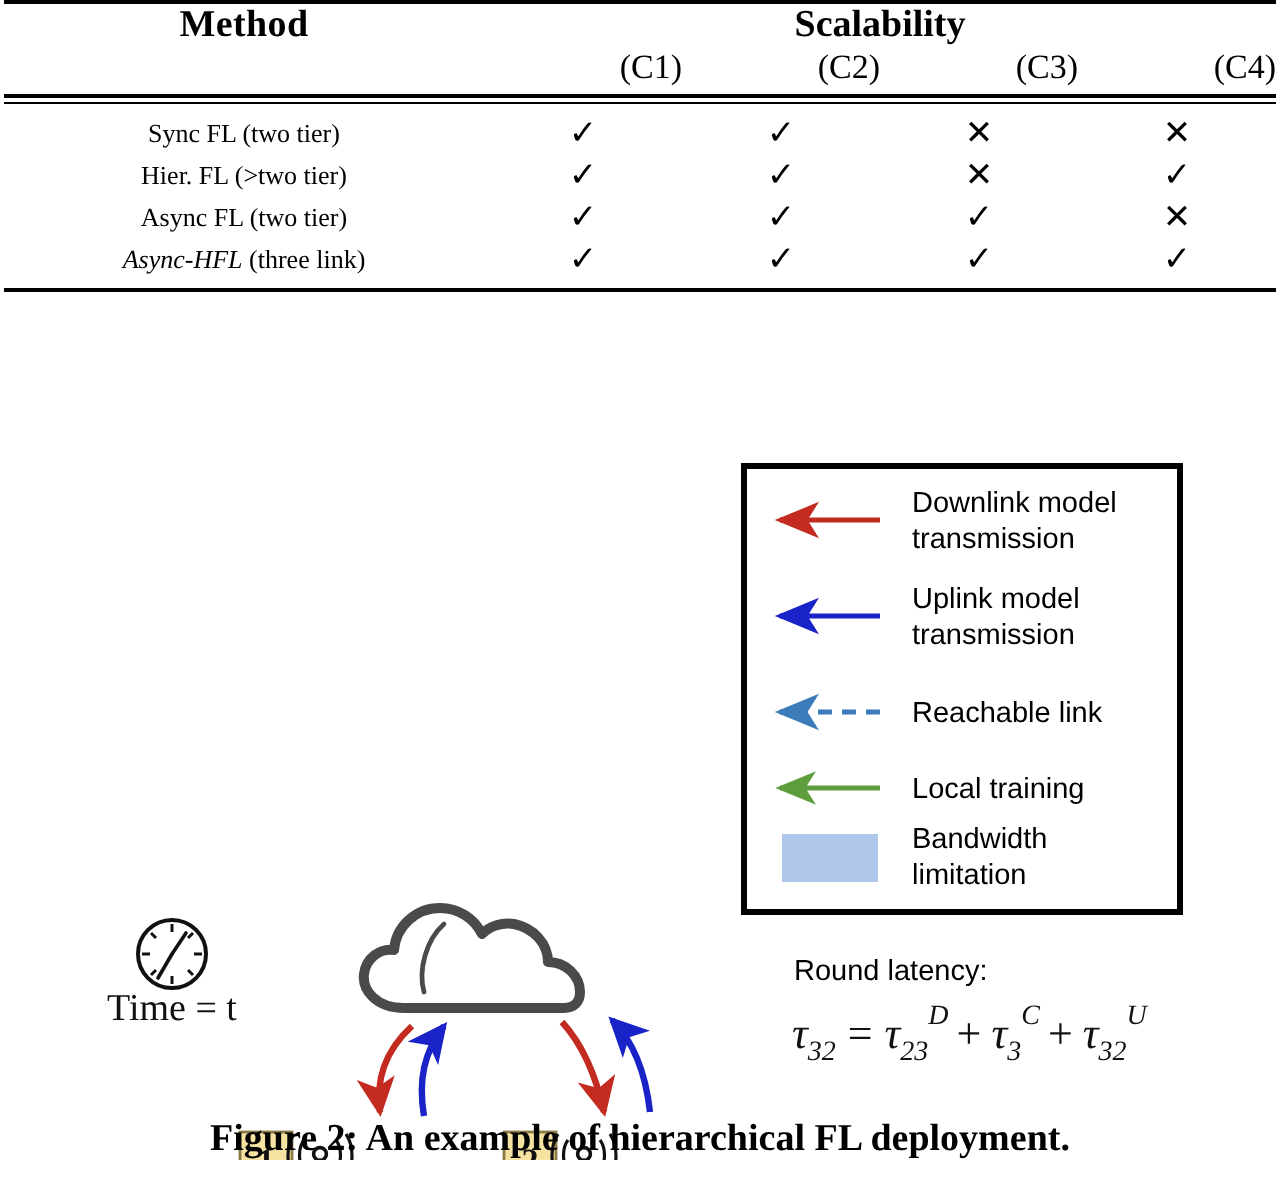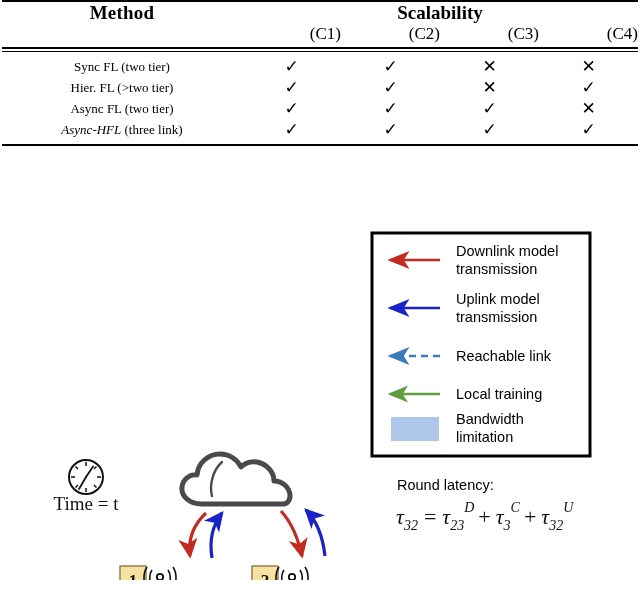--- a/index.html
+++ b/index.html
@@ -336,13 +336,14 @@
       <g>
         <text x="396" y="316" font-family="Liberation Serif, serif" font-size="22" font-style="italic" fill="#111">
           <tspan>τ</tspan><tspan dy="6" font-size="14">32</tspan><tspan dy="-6" font-style="normal" dx="6">=</tspan><tspan dx="6">τ</tspan><tspan dy="6" font-size="14">23</tspan><tspan dy="-18" font-size="14">D</tspan><tspan dy="12" font-style="normal" dx="4">+</tspan><tspan dx="5">τ</tspan><tspan dy="6" font-size="14">3</tspan><tspan dy="-18" font-size="14">C</tspan><tspan dy="12" font-style="normal" dx="4">+</tspan><tspan dx="5">τ</tspan><tspan dy="6" font-size="14">32</tspan><tspan dy="-18" font-size="14">U</tspan>
         </text>
       </g>
 
       <text x="86" y="302" text-anchor="middle" font-family="Liberation Serif, serif" font-size="19" fill="#111">Time = t</text>
     </svg>
   </div>
 
+  <div class="cap">Figure 2: An example of hierarchical FL deployment.</div>
 </div>
 
 </body></html>

